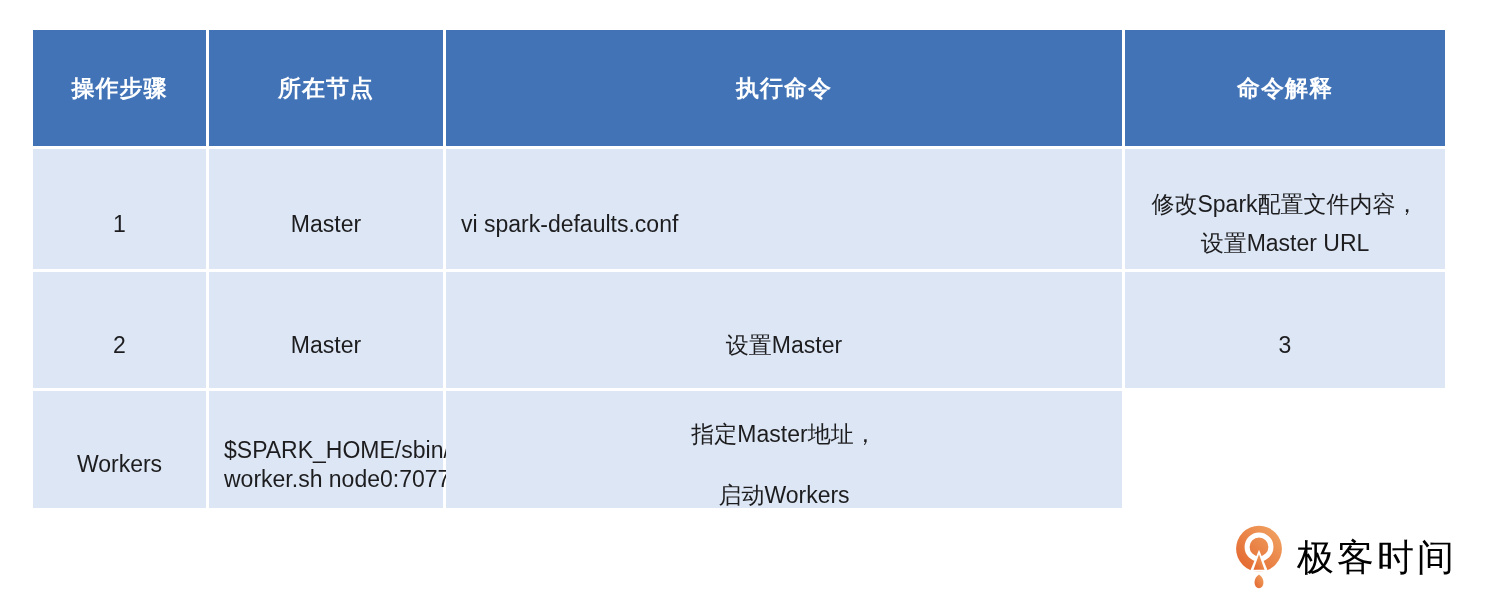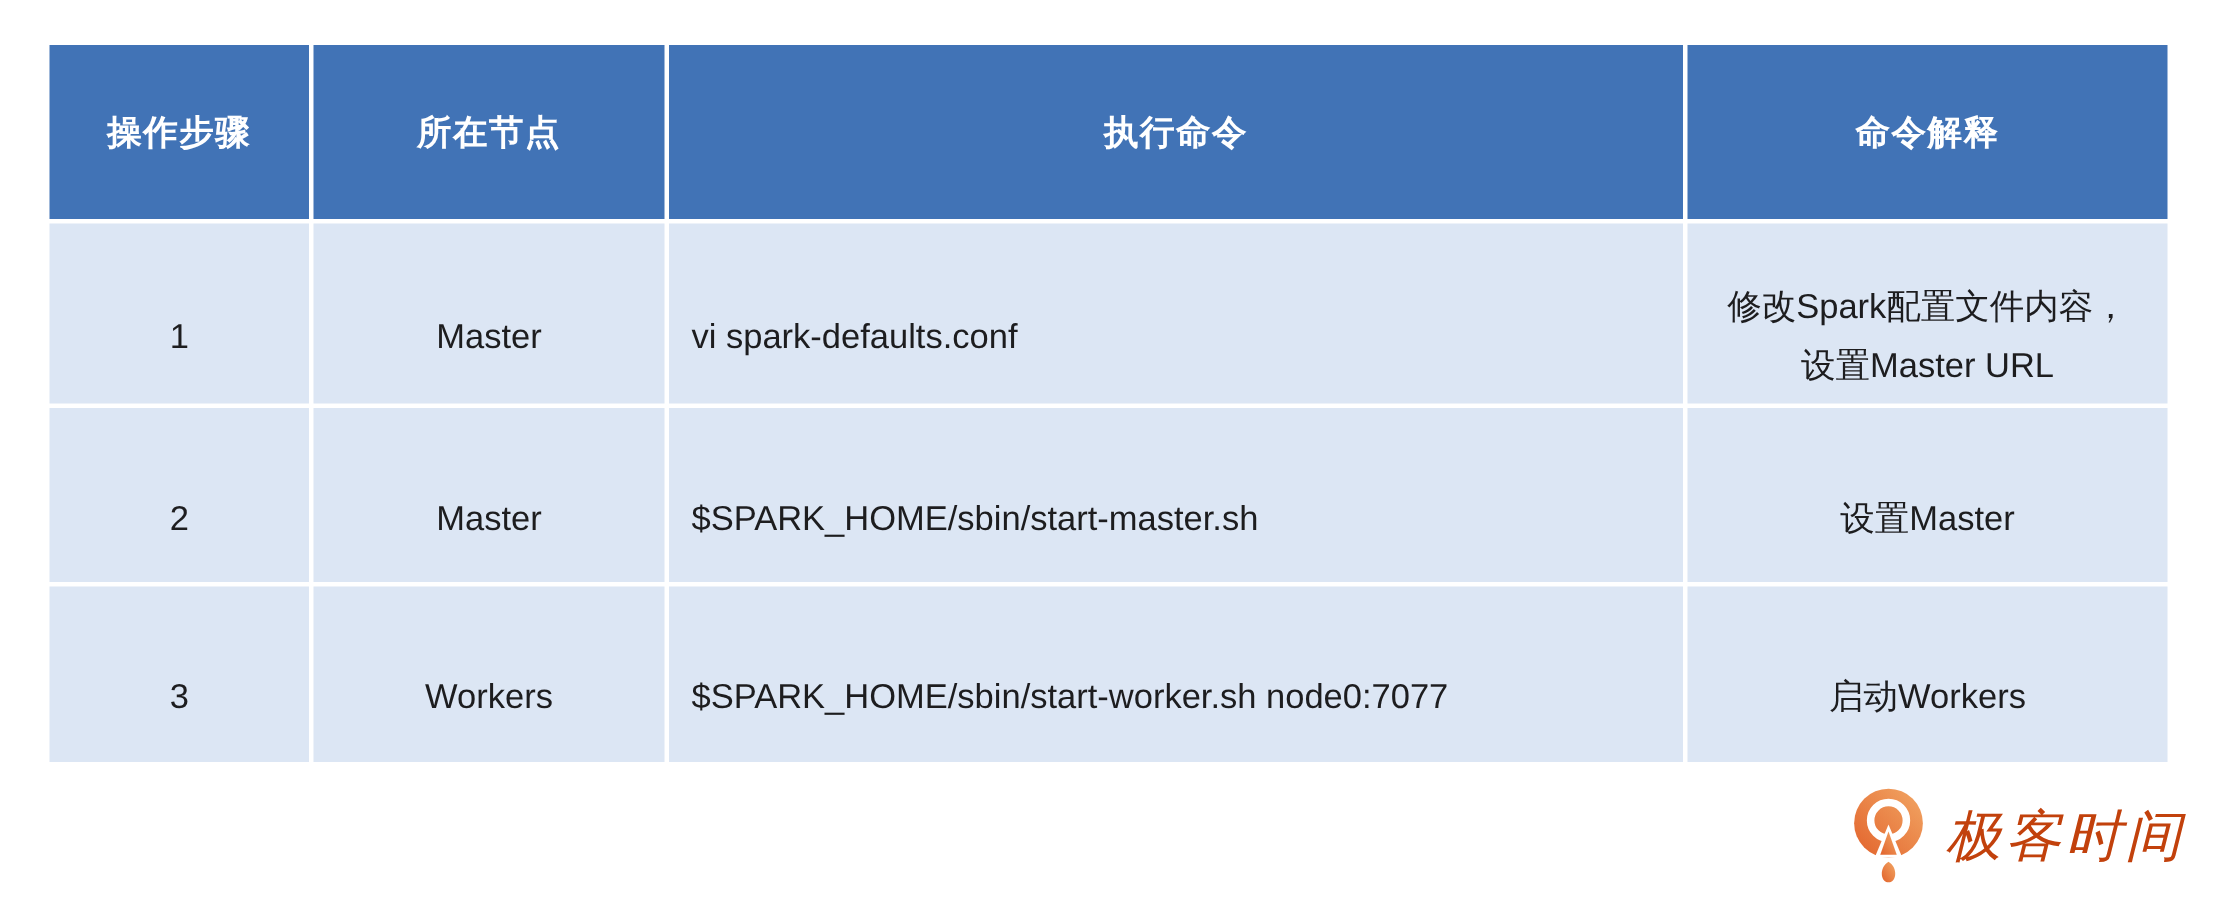--- a/index.html
+++ b/index.html
@@ -53,24 +53,23 @@
   
   .brand {
     position: absolute;
     right: 32px; top: 524px;
     display: flex;
     align-items: center;
     gap: 9px;
   }
   .brand-text {
     font-size: 37px;
-    color: #c2410c;
+    color: #000000;
     letter-spacing: 3px;
     line-height: 1;
-    font-style: italic;
   }
   .brand-icon { display: block; }
 </style>
 </head>
 <body>
 
 <div class="stage">
 
   <div class="ops-table">
     <div class="cell head c0">操作步骤</div>
@@ -90,36 +89,34 @@
       <div class="cell body c3 r0">
         <div class="line">修改Spark配置文件内容，</div>
         <div class="line">设置Master URL</div>
       </div>
       <div class="cell body c0 r1">
         <div class="line">2</div>
       </div>
       <div class="cell body c1 r1">
         <div class="line">Master</div>
       </div>
-      <div class="cell body c2 r1">
-        <div class="line">$SPARK_HOME/sbin/start-master.sh</div>
-      </div>
       <div class="cell body c3 r1">
         <div class="line">设置Master</div>
       </div>
       <div class="cell body c0 r2">
         <div class="line">3</div>
       </div>
       <div class="cell body c1 r2">
         <div class="line">Workers</div>
       </div>
       <div class="cell body c2 r2">
         <div class="line">$SPARK_HOME/sbin/start-worker.sh node0:7077</div>
       </div>
       <div class="cell body c3 r2">
+        <div class="line">指定Master地址，</div>
         <div class="line">启动Workers</div>
       </div>
     </div>
 
   <div class="brand">
     <svg class="brand-icon" width="58" height="66" viewBox="0 0 60 72" aria-hidden="true">
       <defs>
         <linearGradient id="gkgrad" x1="1" y1="0" x2="0" y2="1">
           <stop offset="0" stop-color="#f2a765"></stop>
           <stop offset="1" stop-color="#e2622b"></stop>

